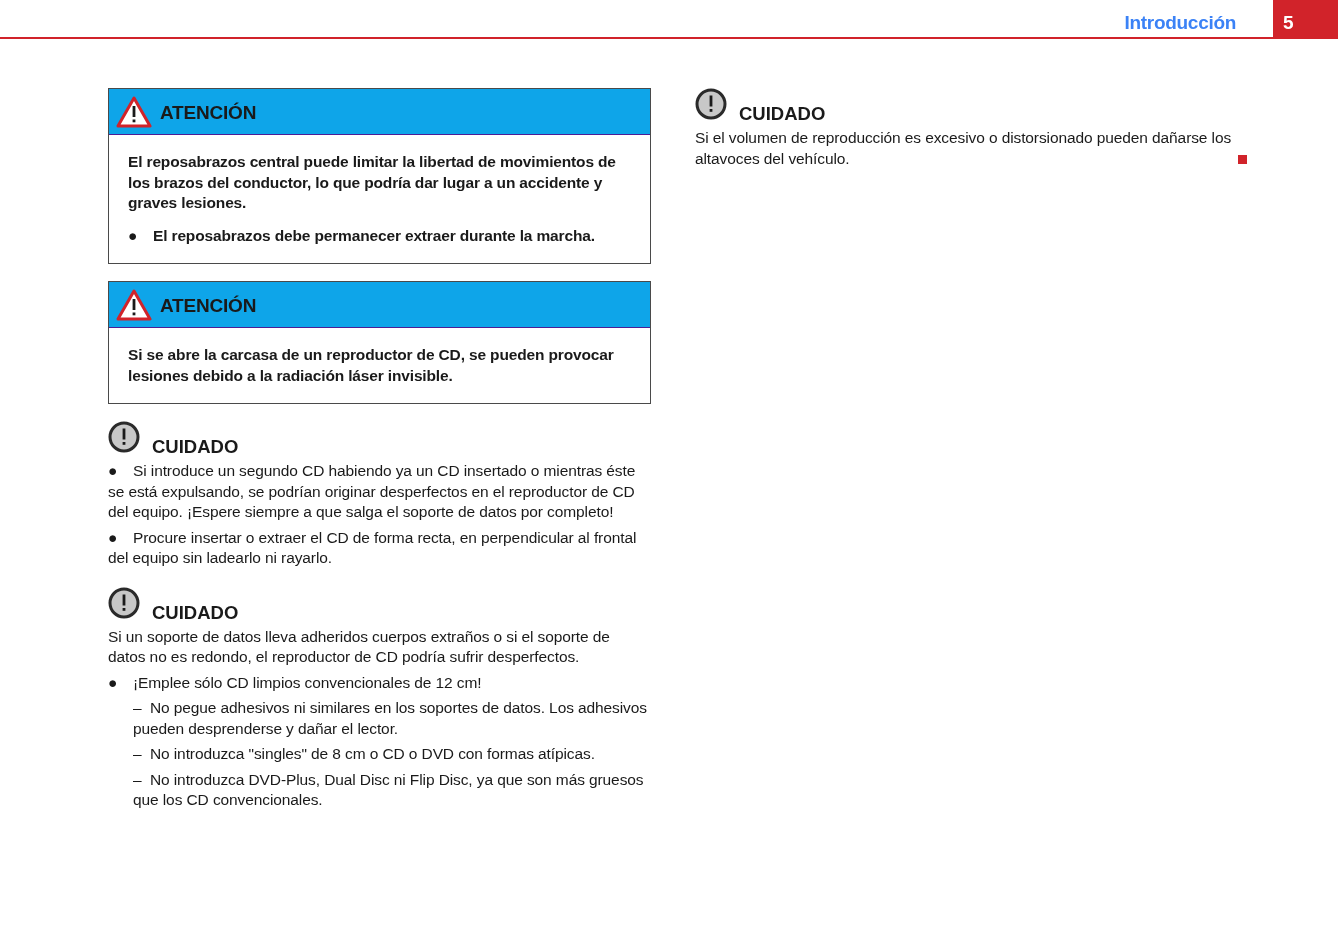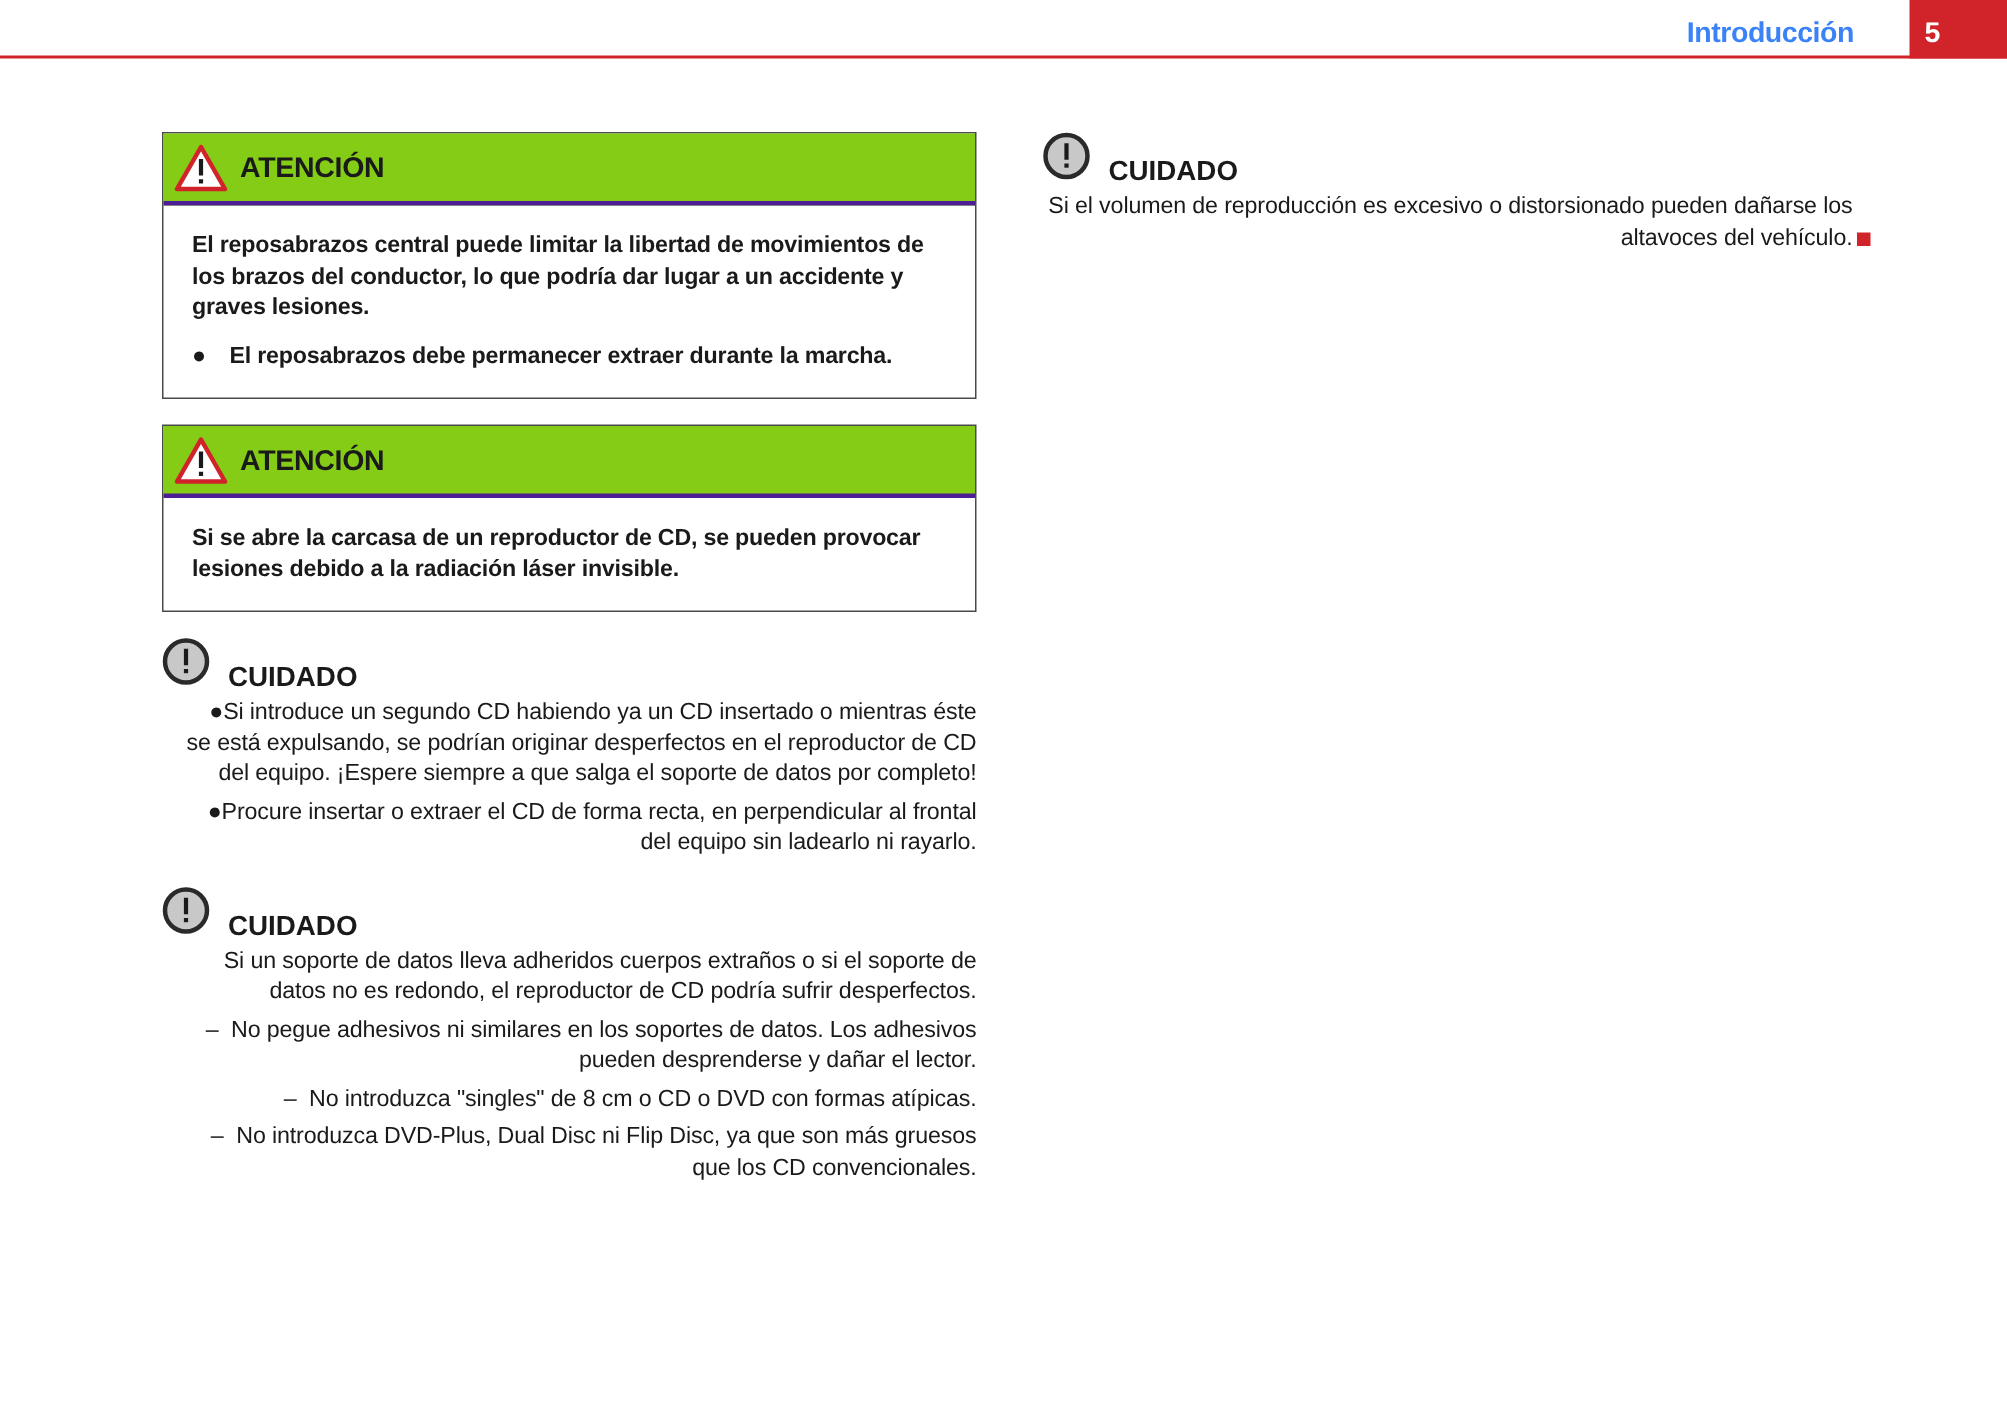--- a/index.html
+++ b/index.html
@@ -29,39 +29,39 @@
 
   
   .col-left { position: absolute; left: 108px; top: 88px; width: 543px; }
   .col-right { position: absolute; left: 695px; top: 88px; width: 560px; }
 
   
   .warn-box {
     border: 1px solid #4a4a4a; margin-bottom: 17px;
   }
   .warn-head {
-    background: #84cc16; height: 45px; border-bottom: 3px solid #4c1d95;
+    background: #0ea5e9; height: 45px; border-bottom: 1px solid #4c1d95;
     position: relative;
   }
   .warn-icon { position: absolute; left: 7px; top: 7px; width: 36px; height: 32px; }
   .warn-title {
     position: absolute; left: 51px; top: 13px;
     font-family: "Liberation Sans", sans-serif; font-weight: bold; font-size: 19px;
     color: #1a1a1a; letter-spacing: -0.2px;
   }
   .warn-body {
     padding: 5px 7px 5px 7px;
     font-family: "Liberation Sans", sans-serif; font-weight: bold; font-size: 15.5px;
     line-height: 20.5px; letter-spacing: -0.15px;
   }
   .warn-body p { margin: 12px; }
   .warn-body .bullet-p { margin-top: 5px; }
 
   
-  .caution { margin-bottom: 18px; text-align: right; }
+  .caution { margin-bottom: 18px; }
   .caution-head { position: relative; height: 40px; }
   .caution-icon { position: absolute; left: 0; top: 0; width: 32px; height: 32px; }
   .caution-title {
     position: absolute; left: 44px; top: 15px;
     font-family: "Liberation Sans", sans-serif; font-weight: bold; font-size: 18.5px;
     color: #1a1a1a;
   }
   .caution-body {
     font-family: "Liberation Sans", sans-serif; font-size: 15.5px; line-height: 20.5px;
     letter-spacing: -0.1px;
@@ -132,20 +132,21 @@
     <div class="caution-head">
       <svg class="caution-icon" viewBox="0 0 32 32">
         <circle cx="16" cy="16" r="14" fill="#c8c8c8" stroke="#2a2a2a" stroke-width="3"></circle>
         <rect x="14.6" y="7.5" width="2.8" height="11" fill="#1a1a1a"></rect>
         <rect x="14.6" y="21" width="2.8" height="2.8" fill="#1a1a1a"></rect>
       </svg>
       <span class="caution-title">CUIDADO</span>
     </div>
     <div class="caution-body">
       <p>Si un soporte de datos lleva adheridos cuerpos extraños o si el soporte de datos no es redondo, el reproductor de CD podría sufrir desperfectos.</p>
+      <p><span class="bullet">●</span><span>¡Emplee sólo CD limpios convencionales de 12 cm!</span></p>
       <p class="dash-item"><span>–</span>&nbsp; <span>No pegue adhesivos ni similares en los soportes de datos. Los adhesivos pueden desprenderse y dañar el lector.</span></p>
       <p class="dash-item"><span>–</span>&nbsp; <span>No introduzca "singles" de 8 cm o CD o DVD con formas atípicas.</span></p>
       <p class="dash-item"><span>–</span>&nbsp; <span>No introduzca DVD-Plus, Dual Disc ni Flip Disc, ya que son más gruesos que los CD convencionales.</span></p>
     </div>
   </div>
 </div>
 
 <div class="col-right">
   <div class="caution" style="position:relative;">
     <div class="caution-head">

